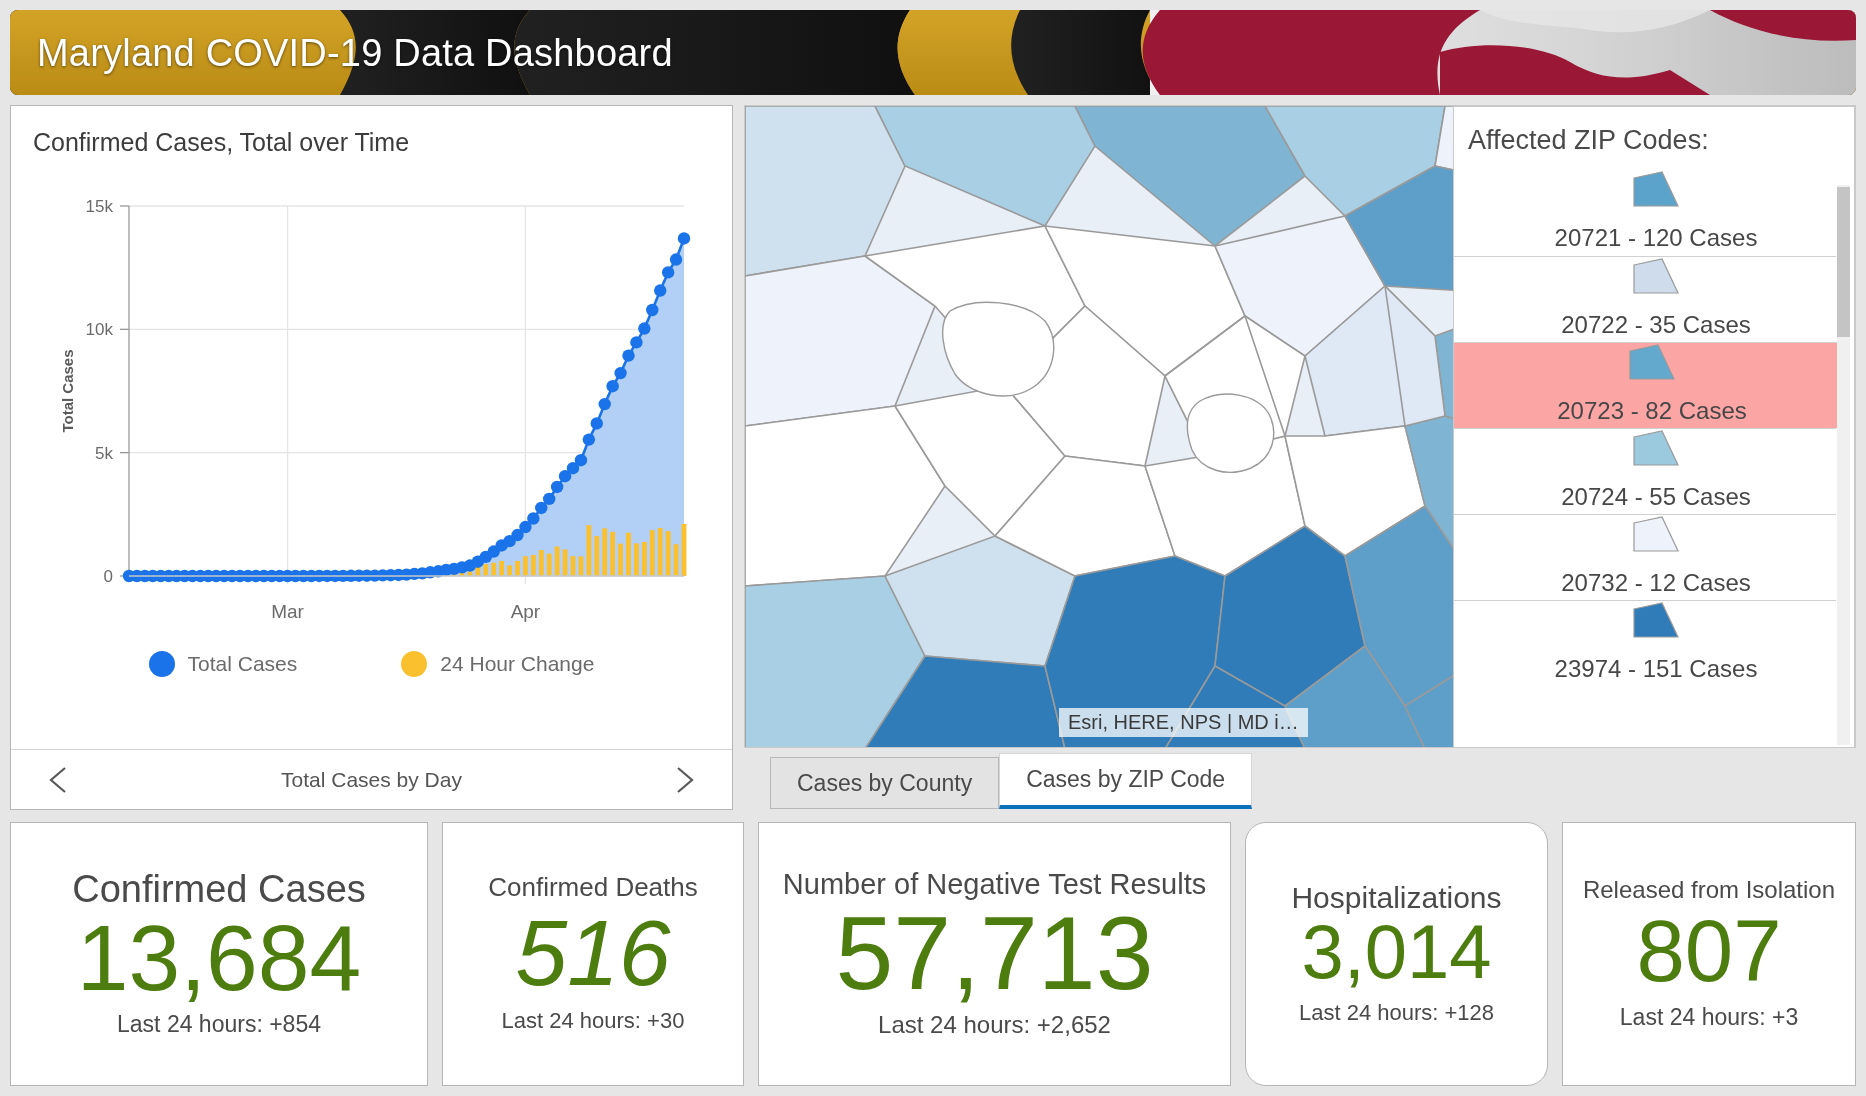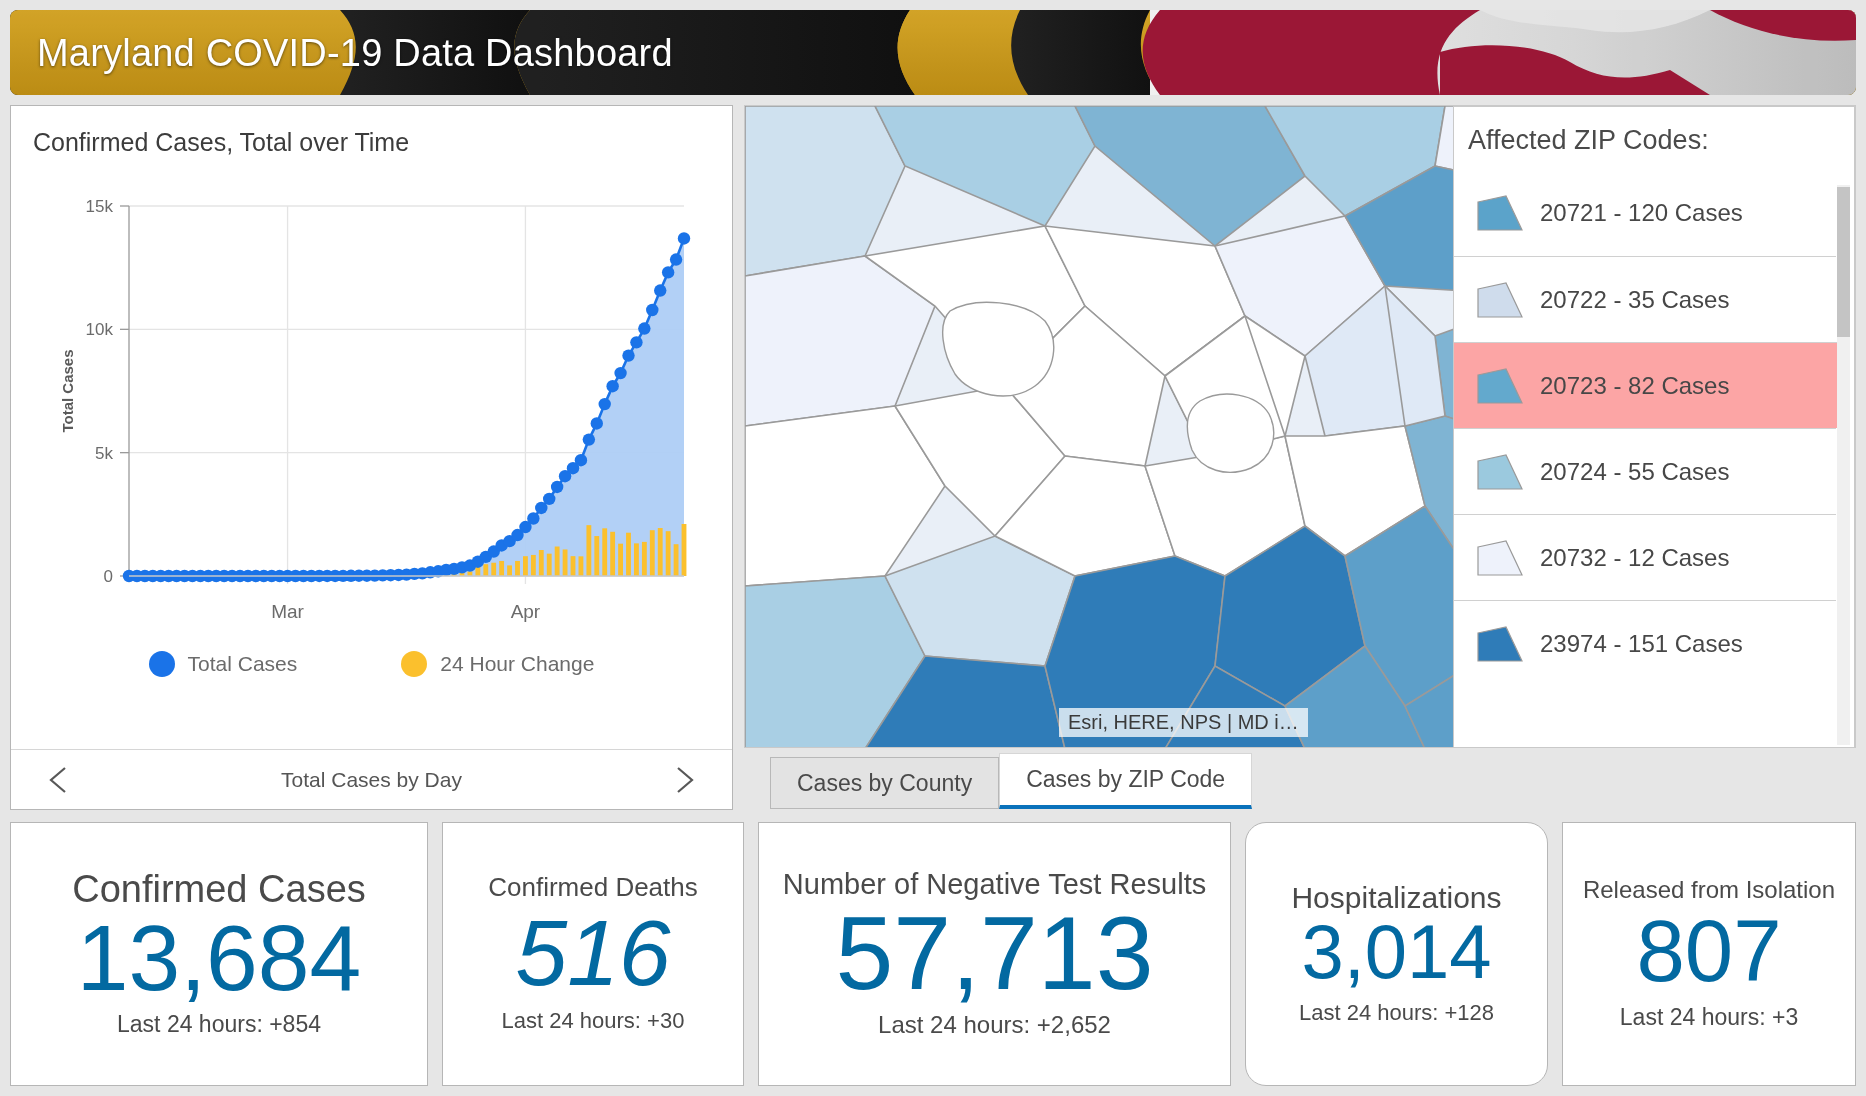--- a/index.html
+++ b/index.html
@@ -90,21 +90,21 @@
     position: absolute; right: 0; top: 0; width: 402px; height: 643px;
     background: #fff; border: 1px solid #c9c9c9; overflow: hidden;
   }
   .zip-title {
     padding: 18px 0 14px 14px; font-size: 27px; color: #4a4a4a; font-weight: 400;
   }
   .zip-list { position: relative; }
   .zip-row {
     display: flex; align-items: center; gap: 16px;
     height: 86px; padding-left: 22px; margin-right: 18px;
-    border-top: 1px solid #d0d0d0; cursor: pointer;
+    border-top: 1px solid #d0d0d0; cursor: pointer; flex-direction: column;
   }
   .zip-row.first { border-top: none; }
   .zip-row.selected { background: #fca5a5; margin-right: 8px; padding-right: 18px; }
   .zip-swatch { width: 48px; height: 38px; flex: 0 0 auto; }
   .zip-label { font-size: 24px; color: #474747; white-space: nowrap; }
   .zip-scrollbar {
     position: absolute; right: 4px; top: 78px; width: 13px; height: 560px;
     background: #f0f0f0;
   }
   .zip-scrollthumb {
@@ -128,21 +128,21 @@
   .cards {
     position: absolute; left: 10px; top: 822px; width: 1846px; height: 264px;
     display: flex; gap: 14px;
   }
   .card {
     background: #fff; border: 1px solid #b6b6b6;
     display: flex; flex-direction: column; align-items: center; justify-content: center;
     position: relative; overflow: hidden;
   }
   .card-title { color: #4a4a4a; font-weight: 400; white-space: nowrap; line-height: 1.05; }
-  .card-value { color: #0369a1; font-weight: 400; line-height: 1.0; white-space: nowrap; }
+  .card-value { color: #4d7c0f; font-weight: 400; line-height: 1.0; white-space: nowrap; }
   .card-sub { color: #4a4a4a; white-space: nowrap; }
 
   .c1 { flex: 0 0 418px; }
   .c1 .card-title { font-size: 38px; margin-bottom: 2px; }
   .c1 .card-value { font-size: 93px; }
   .c1 .card-sub  { font-size: 23px; margin-top: 6px; }
 
   .c2 { flex: 0 0 302px; }
   .c2 .card-title { font-size: 26px; margin-bottom: 6px; }
   .c2 .card-value { font-size: 93px; font-style: italic; }

